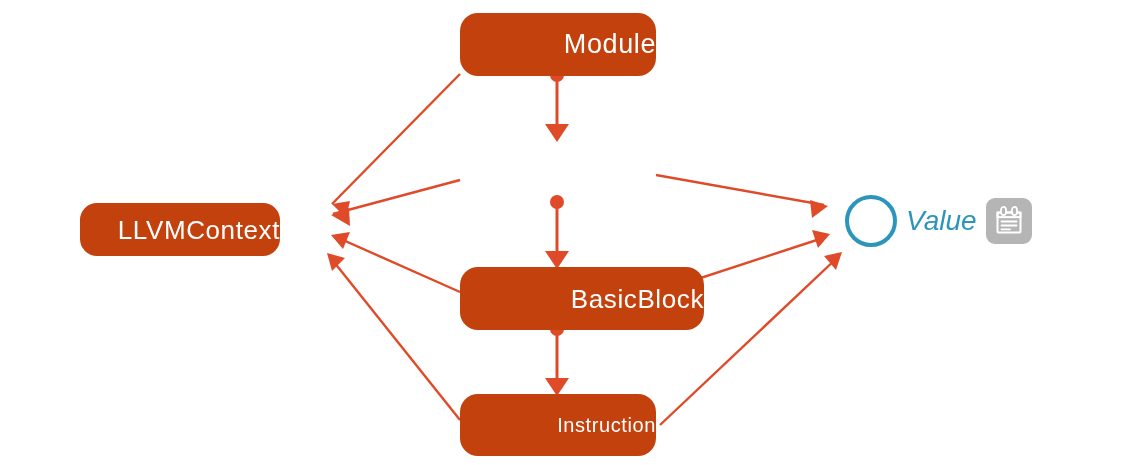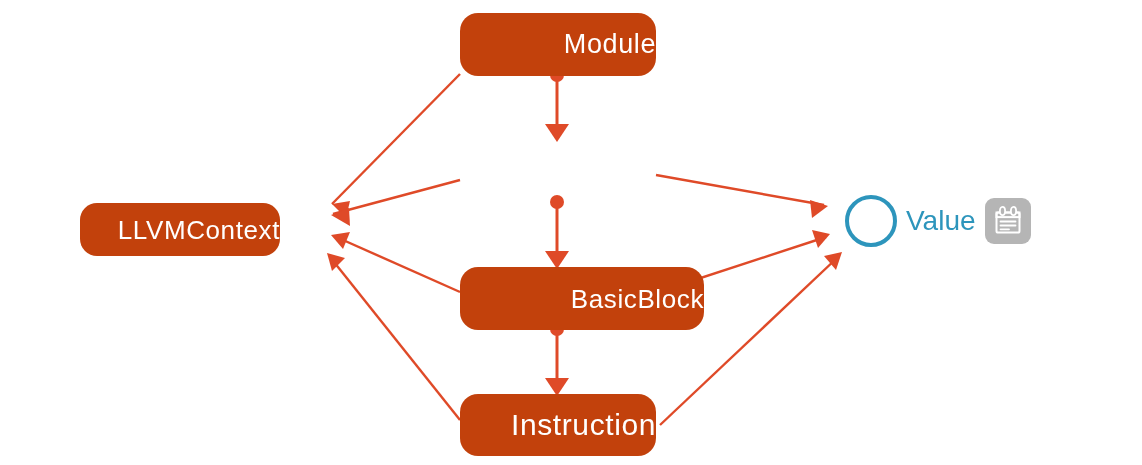--- a/index.html
+++ b/index.html
@@ -55,21 +55,21 @@
   #node-function {
     left: 460px; top: 140px;  width: 196px; height: 63px;
   }
   #node-basicblock {
     left: 460px; top: 267px;  width: 244px; height: 63px;
   }
   #node-basicblock .node-label { font-size: 26px; }
   #node-instruction {
     left: 460px; top: 394px;  width: 196px; height: 62px;
   }
-  #node-instruction .node-label { font-size: 30px; }
+  #node-instruction .node-label { font-size: 20px; }
 
   #node-value {
     position: absolute;
     left: 845px;
     top: 190px;
     width: 200px;
     height: 62px;
     display: flex;
     align-items: center;
     gap: 9px;
@@ -82,20 +82,21 @@
     box-sizing: border-box;
     flex: 0 0 auto;
   }
   #value-label {
     color: #2D95BC;
     font-family: "Liberation Sans", sans-serif;
     font-size: 28px;
     font-weight: 300;
     white-space: nowrap;
     line-height: 1;
+    font-style: italic;
   }
   #value-doc-icon {
     width: 46px;
     height: 46px;
     background: #B5B5B5;
     border-radius: 9px;
     flex: 0 0 auto;
     display: flex;
     align-items: center;
     justify-content: center;

